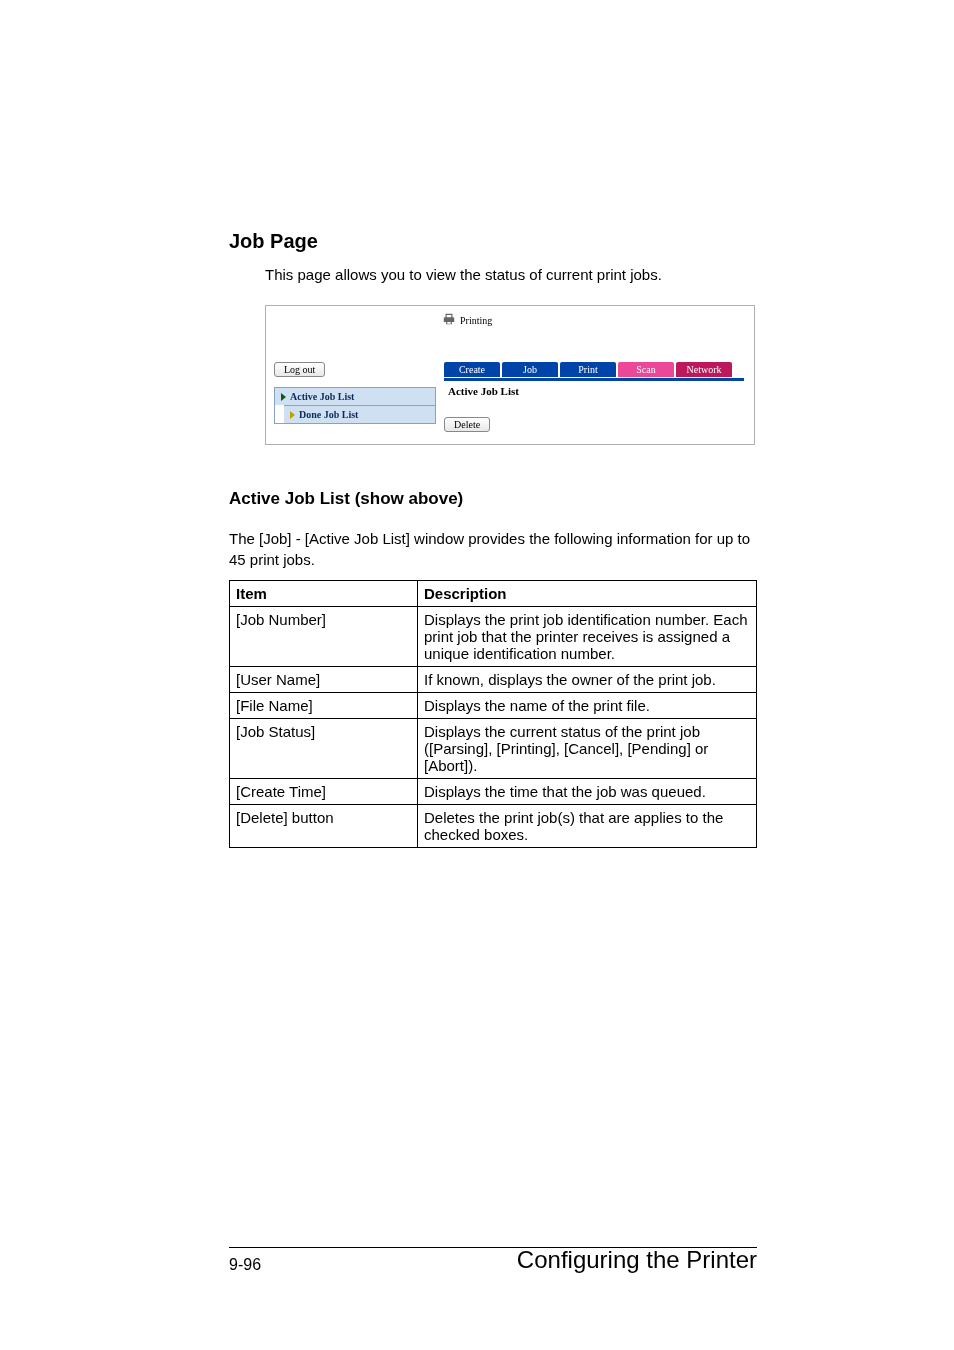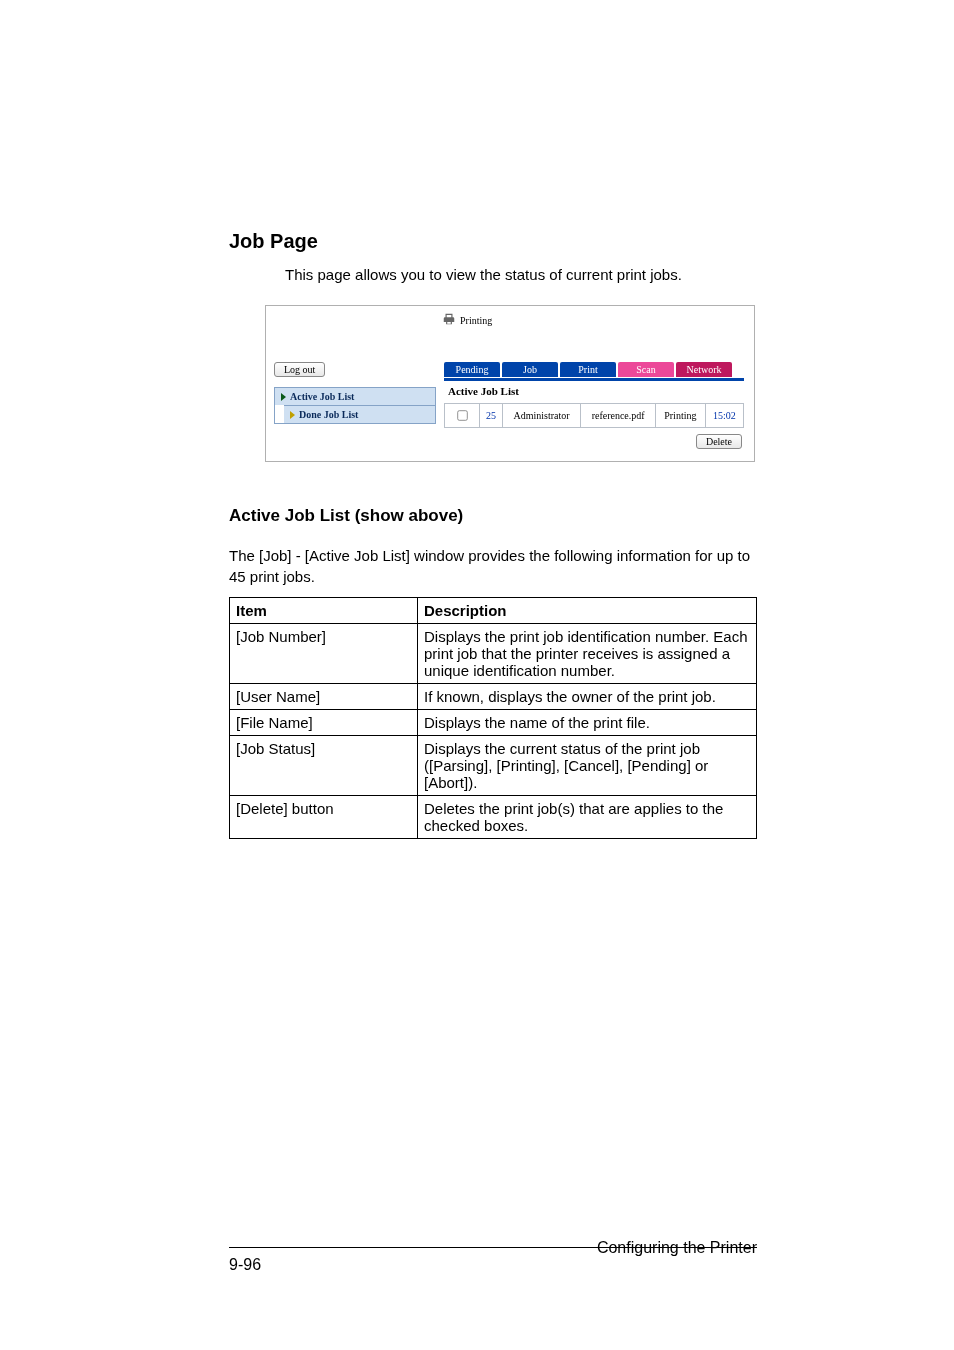--- a/index.html
+++ b/index.html
@@ -17,21 +17,21 @@
     position: relative;
     box-sizing: border-box;
     padding: 230px 197px 0 229px;
   }
   h2.section {
     font-size: 20px;
     margin: 0 0 12px 0;
     font-weight: bold;
   }
   .intro {
-    margin: 0 0 20px 56px;
+    margin: 0 0 20px 36px;
     font-size: 15px;
     line-height: 1.35;
   }
 
   
   .shot {
     margin: 0 0 44px 36px;
     width: 488px;
     border: 1px solid #b0b0b0;
     background: #fff;
@@ -122,21 +122,21 @@
     width: 100%;
     font-size: 10px;
   }
   table.job th, table.job td {
     border: 1px solid #b9c0c9;
     padding: 2px 4px;
     text-align: center;
   }
   table.job th { background:#dfe4ec; font-weight:bold; }
   table.job td.blue { color:#0033aa; }
-  .delete-row { text-align: right; margin-top:6px; padding-right:2px; }
+  .delete-row { text-align: left; margin-top:14px; padding-right:2px; }
   .delete-btn {
     display:inline-block;
     padding:1px 9px;
     border:1px solid #888;
     border-radius:3px;
     background:linear-gradient(#fff,#e8e8e8);
     font-size:10px;
   }
 
   
@@ -174,22 +174,22 @@
   }
   .foot-left {
     position: absolute;
     left: 229px;
     bottom: 76px;
     font-size: 16px;
   }
   .foot-right {
     position: absolute;
     right: 197px;
-    bottom: 93px;
-    font-size: 16px;
+    bottom: 76px;
+    font-size: 24px;
   }
 </style>
 </head>
 <body>
 
 <div class="page">
   <h2 class="section">Job Page</h2>
   <p class="intro">This page allows you to view the status of current print jobs.</p>
 
   <div class="shot">
@@ -212,38 +212,30 @@
             <span>Active Job List</span>
           </div>
           <div class="side-item">
             <span class="tri inactive"></span>
             <span>Done Job List</span>
           </div>
         </div>
       </div>
       <div class="shot-right">
         <div class="tabs">
-          <div class="tab system">Pending</div>
+          <div class="tab system">Create</div>
           <div class="tab job">Job</div>
           <div class="tab print">Print</div>
           <div class="tab scan">Scan</div>
           <div class="tab network">Network</div>
         </div>
         <div class="blue-bar"></div>
         <div class="panel-title">Active Job List</div>
         <table class="job">
           <tbody>
-          <tr>
-            <td><input type="checkbox" style="transform: scale(0.8);"></td>
-            <td class="blue">25</td>
-            <td>Administrator</td>
-            <td>reference.pdf</td>
-            <td>Printing</td>
-            <td class="blue">15:02</td>
-          </tr>
         </tbody>
           </table>
         <div class="delete-row">
           <span class="delete-btn">Delete</span>
         </div>
       </div>
     </div>
   </div>
 
   <h3 class="sub">Active Job List (show above)</h3>
@@ -265,20 +257,24 @@
     </tr>
     <tr>
       <td class="col-item">[File Name]</td>
       <td>Displays the name of the print file.</td>
     </tr>
     <tr>
       <td class="col-item">[Job Status]</td>
       <td>Displays the current status of the print job ([Parsing], [Printing], [Cancel], [Pending] or [Abort]).</td>
     </tr>
     <tr>
+      <td class="col-item">[Create Time]</td>
+      <td>Displays the time that the job was queued.</td>
+    </tr>
+    <tr>
       <td class="col-item">[Delete] button</td>
       <td>Deletes the print job(s) that are applies to the checked boxes.</td>
     </tr>
   </tbody>
     </table>
 
   <div class="foot-line"></div>
   <div class="foot-left">9-96</div>
   <div class="foot-right">Configuring the Printer</div>
 </div>

